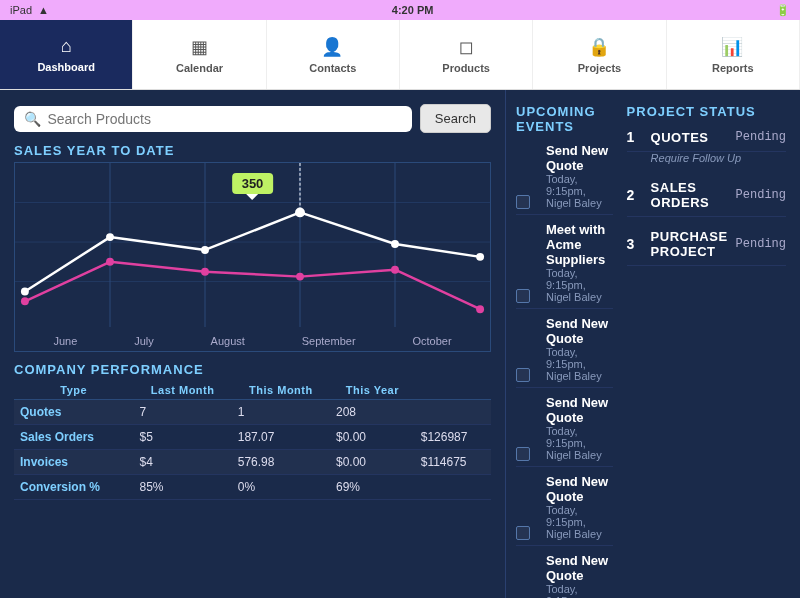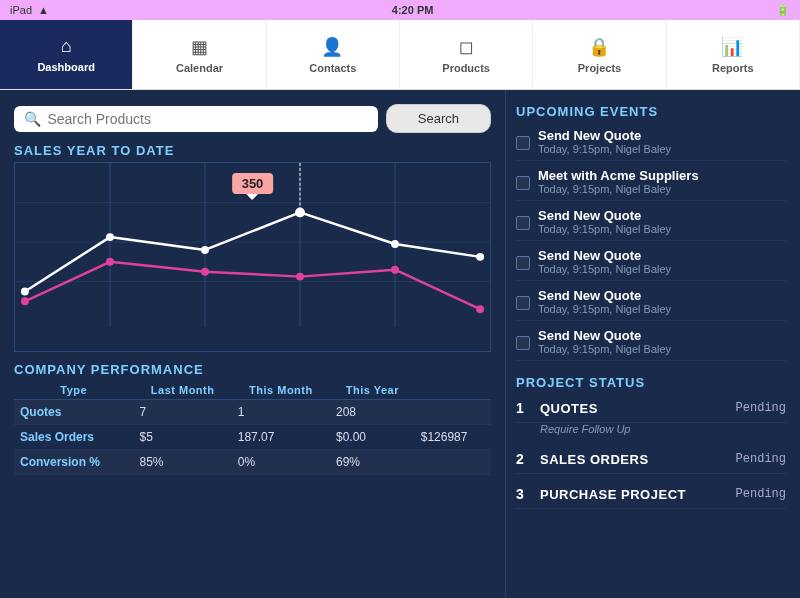--- a/index.html
+++ b/index.html
@@ -91,22 +91,22 @@
       outline: none;
       font-size: 14px;
       color: #333;
       background: transparent;
       width: 100%;
     }
     .search-icon-unicode { color: #999; font-size: 14px; }
     .search-btn {
       background: #e8e8e8;
       border: 1px solid #ccc;
-      border-radius: 11px;
-      padding: 6px 31px;
+      border-radius: 5px;
+      padding: 6px 14px;
       font-size: 13px;
       color: #333;
       cursor: pointer;
     }
 
     
     .section-title {
       font-size: 13px;
       font-weight: 700;
       letter-spacing: 1px;
@@ -131,21 +131,21 @@
       display: flex;
       justify-content: space-around;
       font-size: 11px;
       color: #aac;
       padding: 0 10px;
     }
 
     
     .chart-tooltip {
       position: absolute;
-      background: #fca5a5;
+      background: #bef264;
       color: #222;
       font-weight: bold;
       font-size: 13px;
       padding: 3px 10px;
       border-radius: 4px;
       top: 10px;
       left: 50%;
       transform: translateX(-50%);
     }
     .chart-tooltip::after {
@@ -180,35 +180,35 @@
       border-bottom: 1px solid #243560;
     }
     .perf-table tr:nth-child(odd) td { background: rgba(255,255,255,0.03); }
     .perf-table td:first-child { color: #7ecfff; font-weight: 600; }
 
     
     .right-panel {
       flex: 1;
       padding: 14px 14px 10px 10px;
       display: flex;
-      flex-direction: column;
+      flex-direction: row;
       gap: 14px;
       border-left: 1px solid #2a4070;
     }
 
     
     .events-list {
       display: flex;
       flex-direction: column;
       gap: 2px;
     }
     .event-item {
       display: flex;
-      align-items: center;
-      gap: 8px;
+      align-items: flex-end;
+      gap: 16px;
       padding: 5px 0;
       border-bottom: 1px solid #243560;
     }
     .event-checkbox {
       width: 14px;
       height: 14px;
       border: 1px solid #5577aa;
       background: rgba(255,255,255,0.05);
       flex-shrink: 0;
       margin-top: 2px;
@@ -348,20 +348,27 @@
           <circle cx="192" cy="110" r="4" fill="#e040a0"></circle>
           <circle cx="288" cy="115" r="4" fill="#e040a0"></circle>
           <circle cx="384" cy="108" r="4" fill="#e040a0"></circle>
           <circle cx="470" cy="148" r="4" fill="#e040a0"></circle>
 
           <line x1="288" y1="0" x2="288" y2="50" stroke="#fff" stroke-width="1" stroke-dasharray="3,2"></line>
         </svg>
 
         <div class="chart-tooltip">350</div>
 
+        <div class="chart-x-labels">
+          <span>June</span>
+          <span>July</span>
+          <span>August</span>
+          <span>September</span>
+          <span>October</span>
+        </div>
       </div>
     </div>
 
     <div>
       <div class="section-title">COMPANY PERFORMANCE</div>
       <table class="perf-table">
         <thead>
           <tr>
             <th>Type</th>
             <th>Last Month</th>
@@ -379,20 +386,27 @@
               <td></td>
             </tr>
             <tr>
               <td>Sales Orders</td>
               <td>$5</td>
               <td>187.07</td>
               <td>$0.00</td>
               <td>$126987</td>
             </tr>
             <tr>
+              <td>Invoices</td>
+              <td>$4</td>
+              <td>576.98</td>
+              <td>$0.00</td>
+              <td>$114675</td>
+            </tr>
+            <tr>
               <td>Conversion %</td>
               <td>85%</td>
               <td>0%</td>
               <td>69%</td>
               <td></td>
             </tr>
           </tbody>
       </table>
     </div>
 

